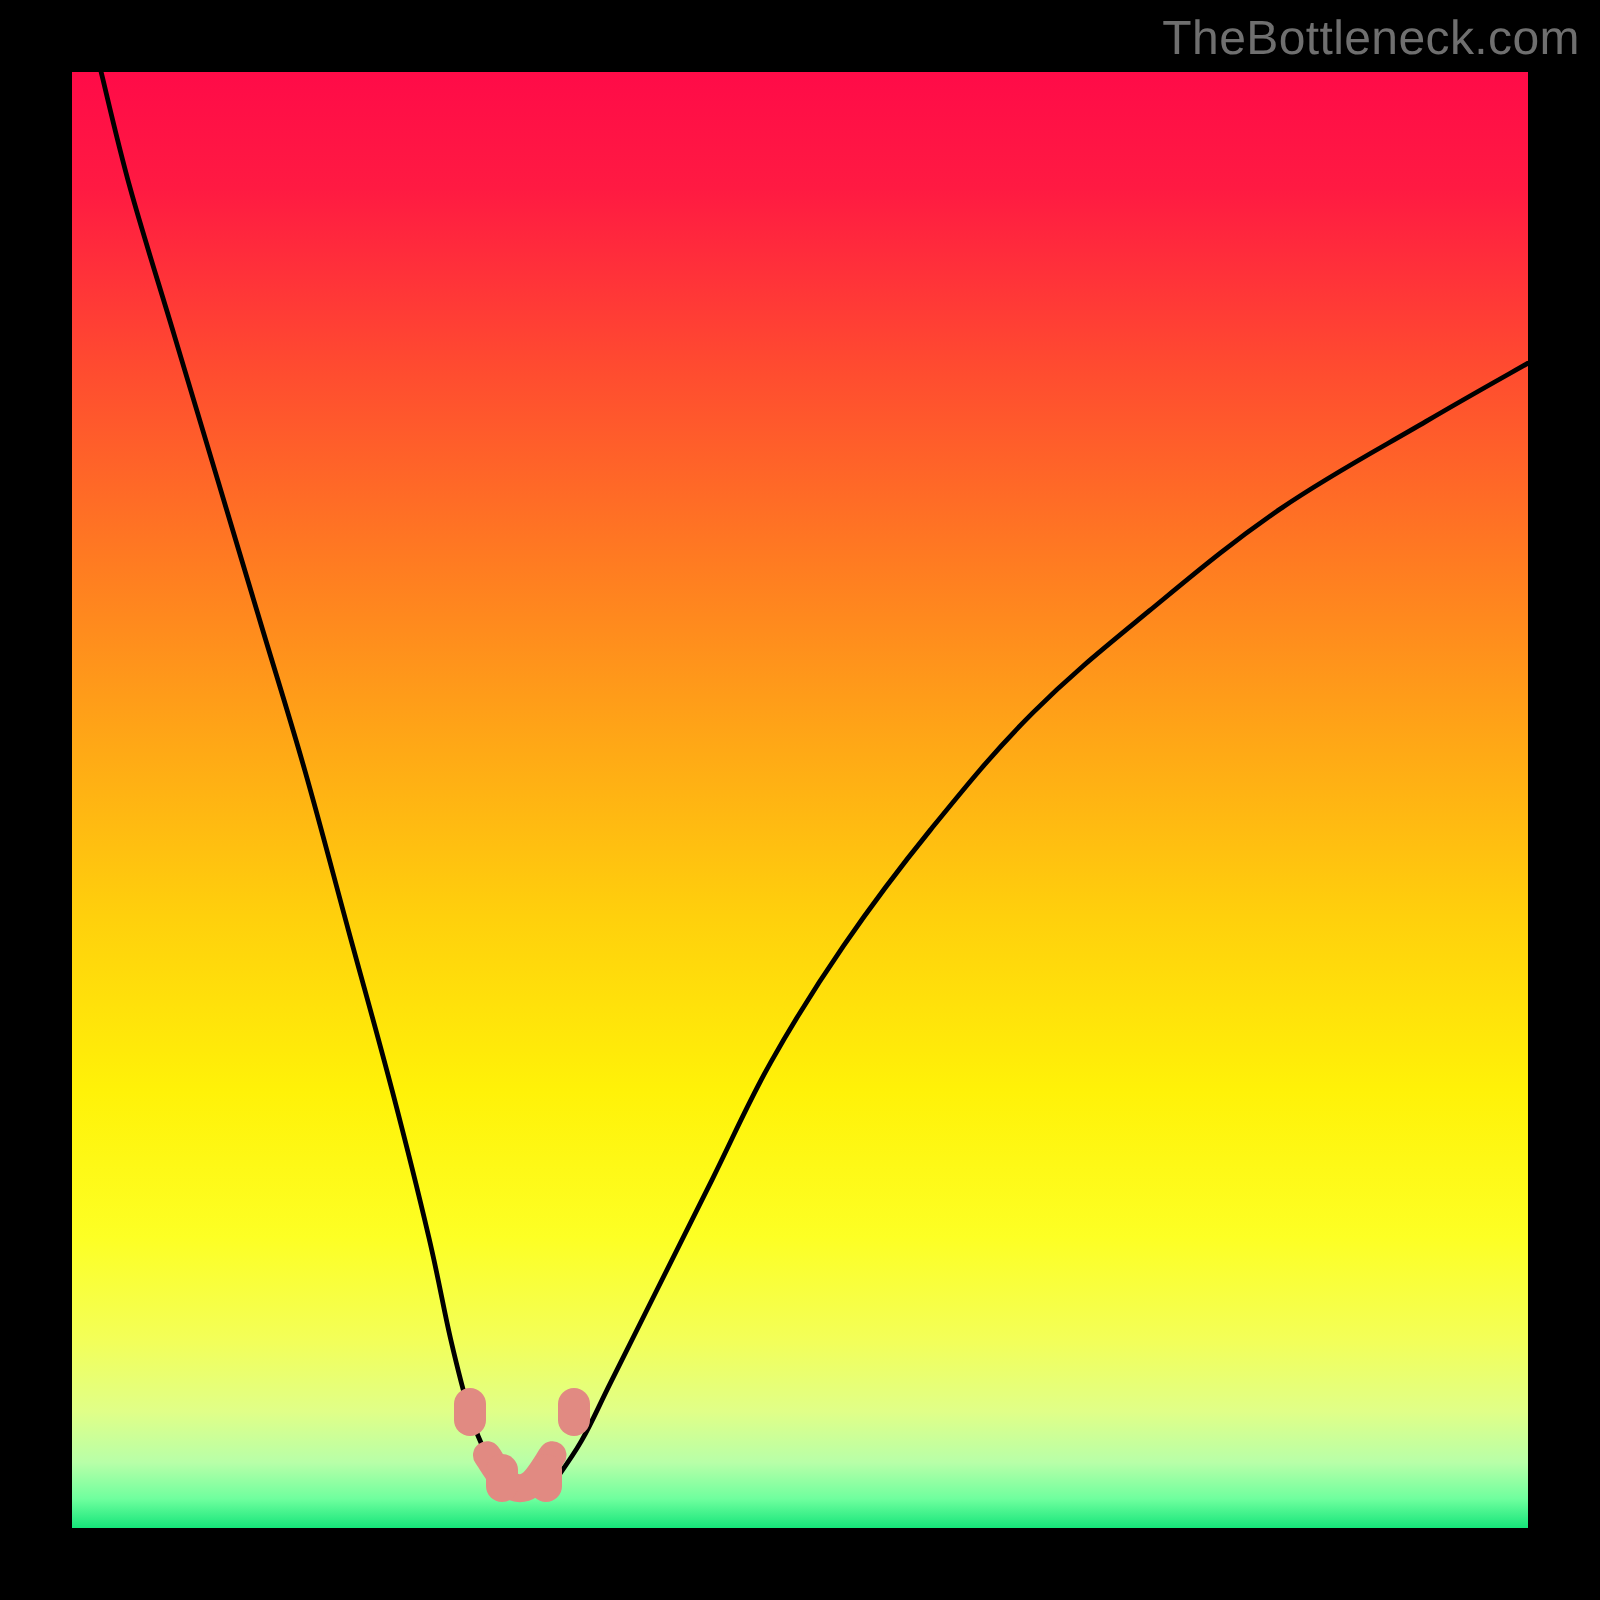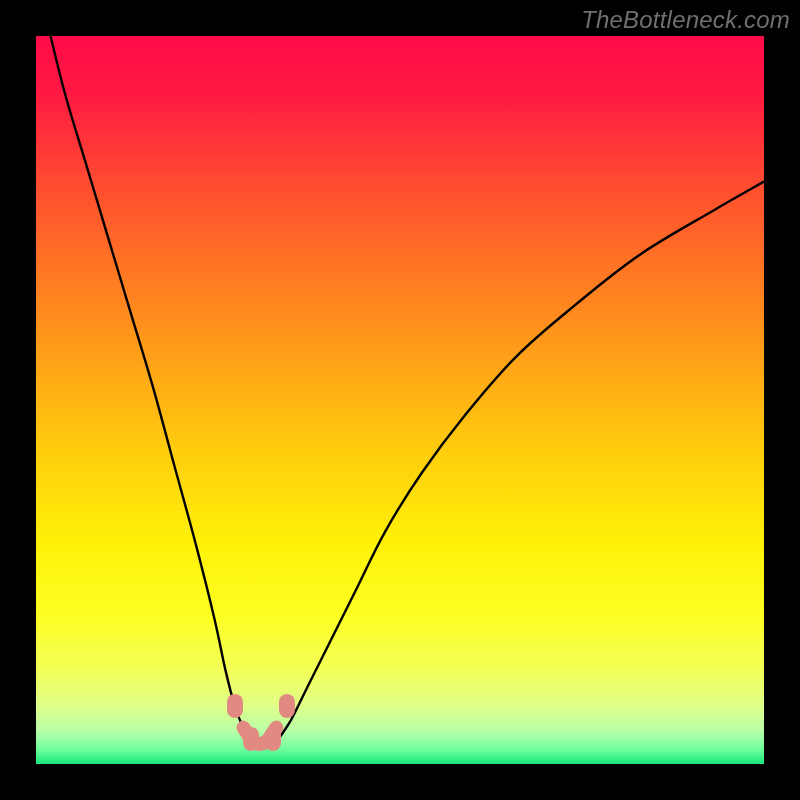--- a/index.html
+++ b/index.html
@@ -11,21 +11,20 @@
     overflow: hidden;
     font-family: Arial, Helvetica, sans-serif;
   }
   .frame {
     position: absolute;
     top: 0;
     left: 0;
     width: 800px;
     height: 800px;
     background: #000;
-    font-style: italic;
   }
   .plot-area {
     position: absolute;
     top: 36px;
     left: 36px;
     width: 728px;
     height: 728px;
     overflow: hidden;
   }
   .gradient {

